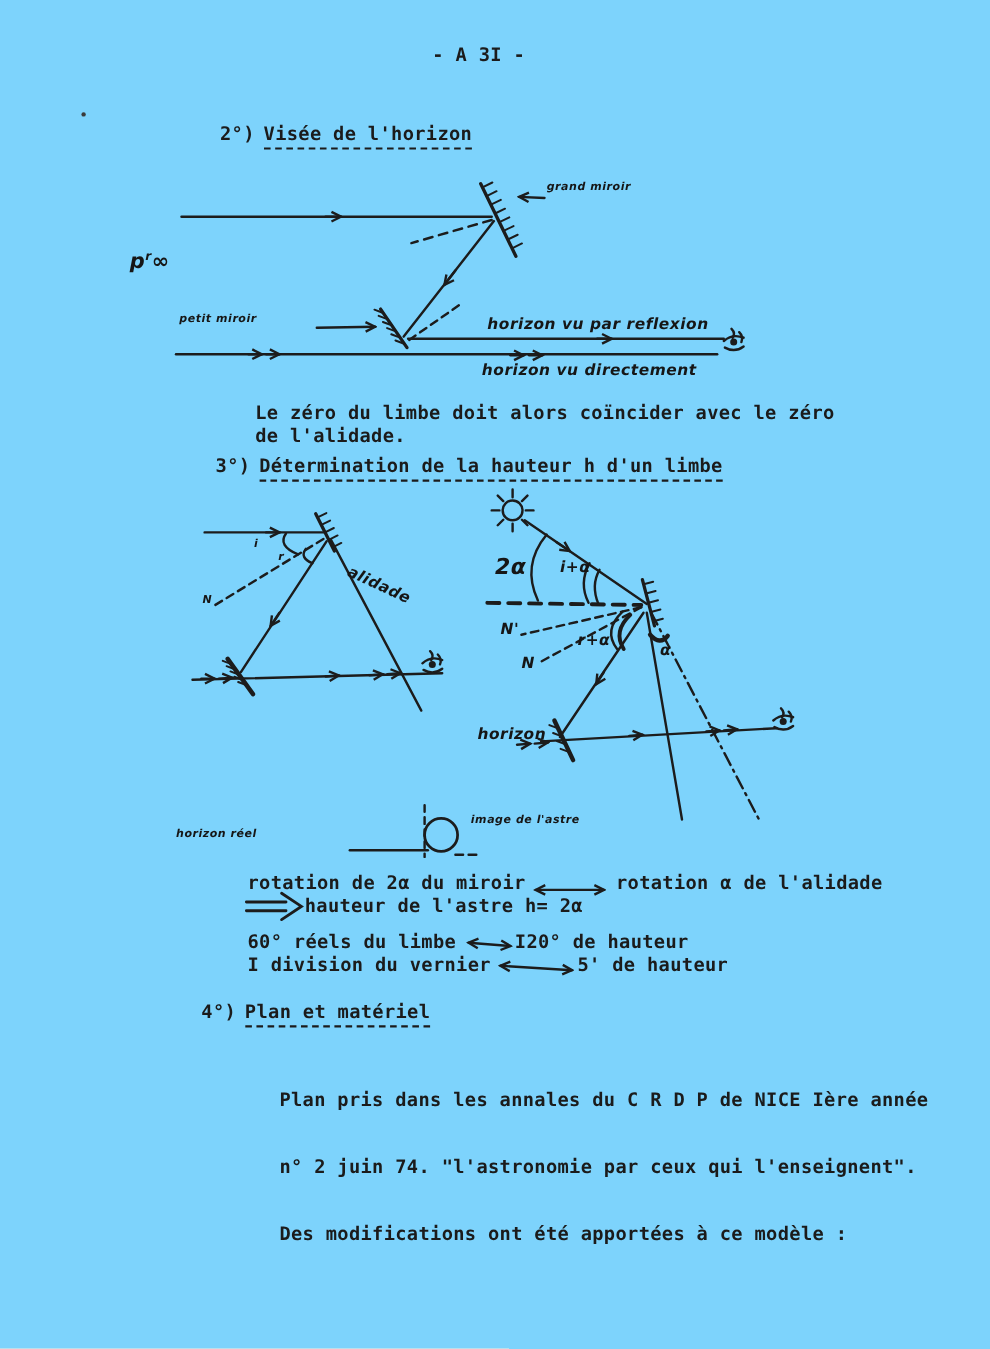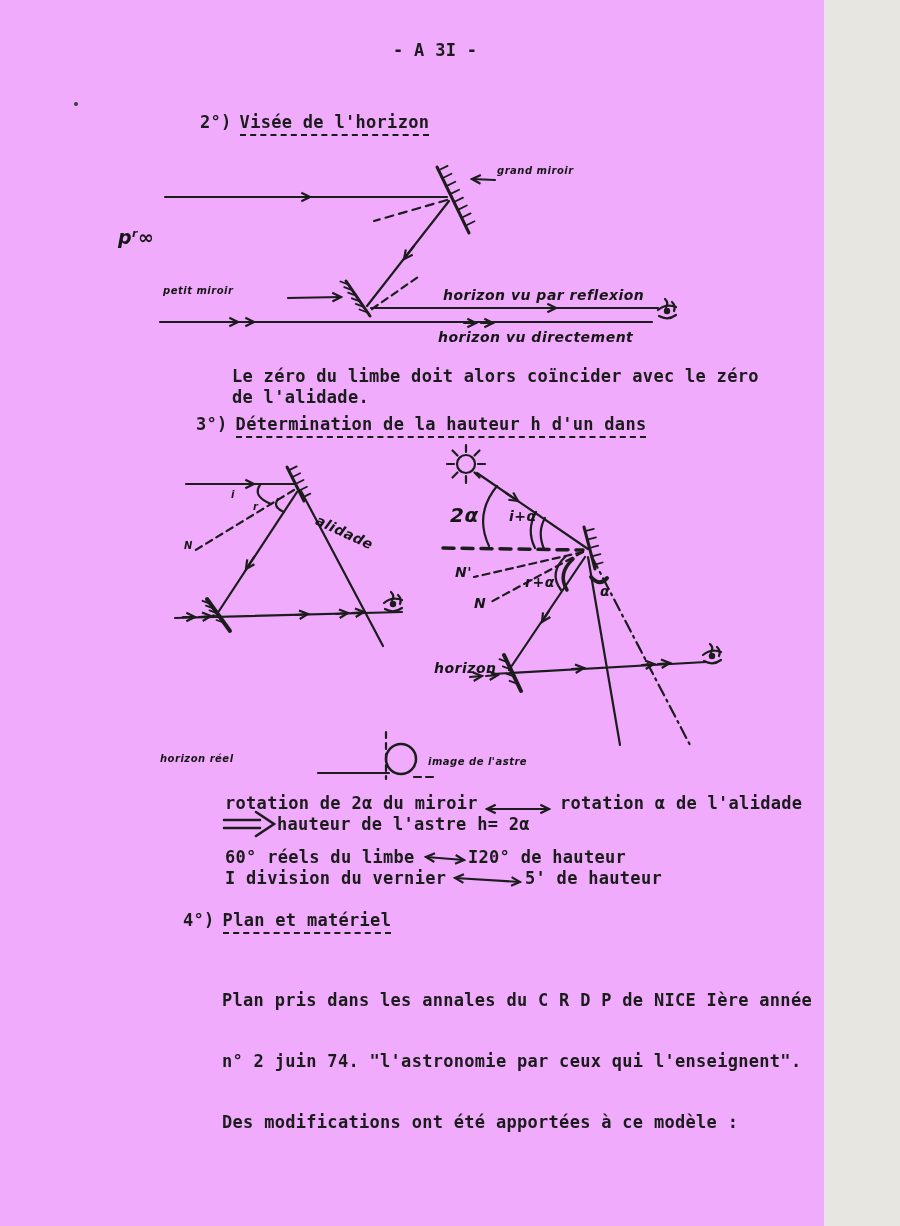--- a/index.html
+++ b/index.html
@@ -1,26 +1,26 @@
 <!DOCTYPE html>
 <html><head>
 <meta charset="utf-8">
 <style>
   html,body{margin:0;padding:0;background:#e8e6e0;}
-  .page{position:relative;width:824px;height:1226px;background:#f0abfc;overflow:hidden;
+  .page{position:relative;width:900px;height:1226px;background:#7dd3fc;overflow:hidden;
         font-family:"DejaVu Sans Mono",monospace;}
   svg.art{position:absolute;left:0;top:0;z-index:1;}
   .tw{position:absolute;z-index:2;font-family:"DejaVu Sans Mono",monospace;font-weight:700;
       font-size:17px;letter-spacing:.3px;color:#1b1b1b;white-space:pre;}
   .tw .u{margin-left:8px;border-bottom:2.5px dashed #1b1b1b;padding-bottom:2px;}
   .hw{position:absolute;z-index:2;font-family:"DejaVu Sans",sans-serif;font-style:italic;
       font-weight:600;color:#161616;white-space:pre;letter-spacing:.5px;font-size:10px;}
   .s14{font-size:14px}.s16{font-size:20px}.s19{font-size:19px}
   .rot25{transform:rotate(25deg);transform-origin:left top;}
-  .para div{height:21px;}
+  .para div{height:21px;margin-left:32px;}
   .speck{position:absolute;width:4px;height:4px;border-radius:50%;background:#3a3a3a;z-index:2;}
 </style>
 </head>
 <body>
 
 <div class="page">
 
   <svg class="art" width="900" height="1226" viewBox="0 0 900 1226">
     <defs>
       <marker id="ah" viewBox="0 0 12 12" refX="10" refY="6" markerWidth="13" markerHeight="13" markerUnits="userSpaceOnUse" orient="auto-start-reverse">
@@ -155,37 +155,37 @@
 
   <div class="hw" style="left:497px;top:165px">grand miroir</div>
   <div class="hw s19" style="left:118px;top:226px"><span>p</span><sup style="font-size:11px">r</sup><span>∞</span></div>
   <div class="hw" style="left:163px;top:285px">petit miroir</div>
   <div class="hw s14" style="left:443px;top:287px">horizon vu par reflexion</div>
   <div class="hw s14" style="left:438px;top:329px">horizon vu directement</div>
 
   <div class="tw" style="left:232px;top:366px">Le zéro du limbe doit alors coïncider avec le zéro</div>
   <div class="tw" style="left:232px;top:387px">de l'alidade.</div>
 
-  <div class="tw" style="left:196px;top:414px"><span>3°)</span><span class="u">Détermination de la hauteur h d'un dans</span></div>
+  <div class="tw" style="left:196px;top:414px"><span>3°)</span><span class="u">Détermination de la hauteur h d'un limbe</span></div>
 
   <div class="hw" style="left:231px;top:489px">i</div>
   <div class="hw" style="left:253px;top:501px">r</div>
   <div class="hw" style="left:184px;top:540px">N</div>
   <div class="hw s14 rot25" style="left:320px;top:512px">alidade</div>
 
   <div class="hw s16" style="left:450px;top:503px">2α</div>
   <div class="hw s14" style="left:509px;top:508px">i+α</div>
   <div class="hw s14" style="left:455px;top:564px">N'</div>
   <div class="hw s14" style="left:474px;top:595px">N</div>
   <div class="hw s14" style="left:525px;top:574px">r+α</div>
   <div class="hw s14" style="left:600px;top:583px">α</div>
   <div class="hw s14" style="left:434px;top:660px">horizon</div>
 
   <div class="hw" style="left:160px;top:753px">horizon réel</div>
-  <div class="hw" style="left:428px;top:756px">image de l'astre</div>
+  <div class="hw" style="left:428px;top:740px">image de l'astre</div>
 
   <div class="tw" style="left:225px;top:793px">rotation de 2α du miroir</div>
   <div class="tw" style="left:560px;top:793px">rotation α de l'alidade</div>
   <div class="tw" style="left:277px;top:814px">hauteur de l'astre h= 2α</div>
   <div class="tw" style="left:225px;top:847px">60° réels du limbe</div>
   <div class="tw" style="left:468px;top:847px">I20° de hauteur</div>
   <div class="tw" style="left:225px;top:868px">I division du vernier</div>
   <div class="tw" style="left:525px;top:868px">5' de hauteur</div>
 
   <div class="tw" style="left:183px;top:910px"><span>4°)</span><span class="u">Plan et matériel</span></div>

